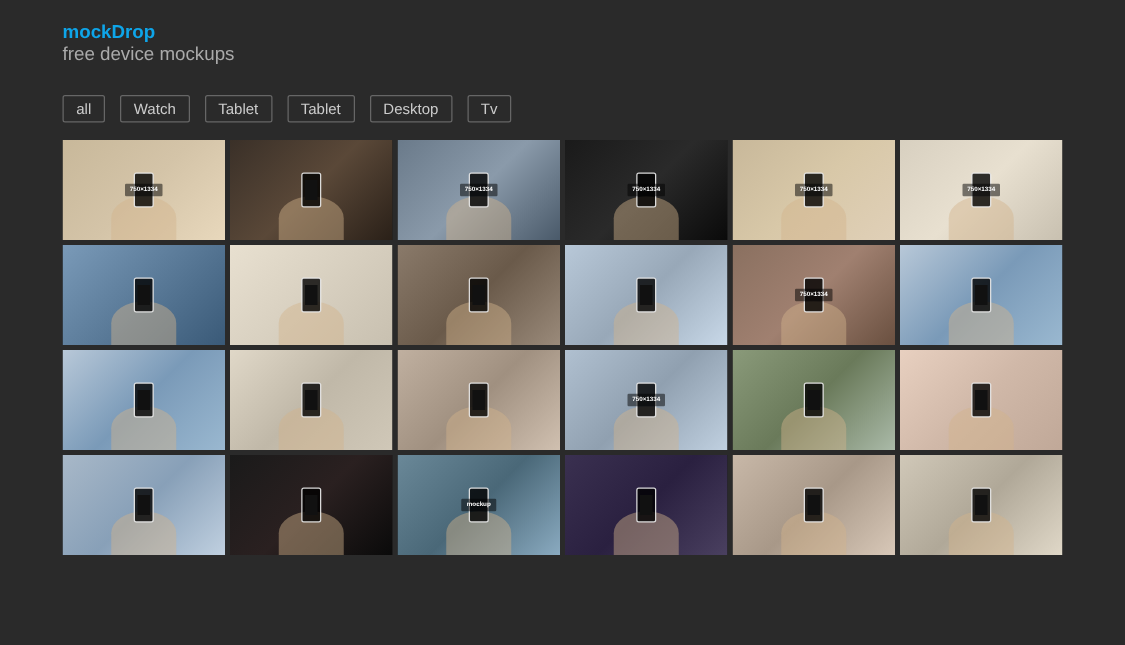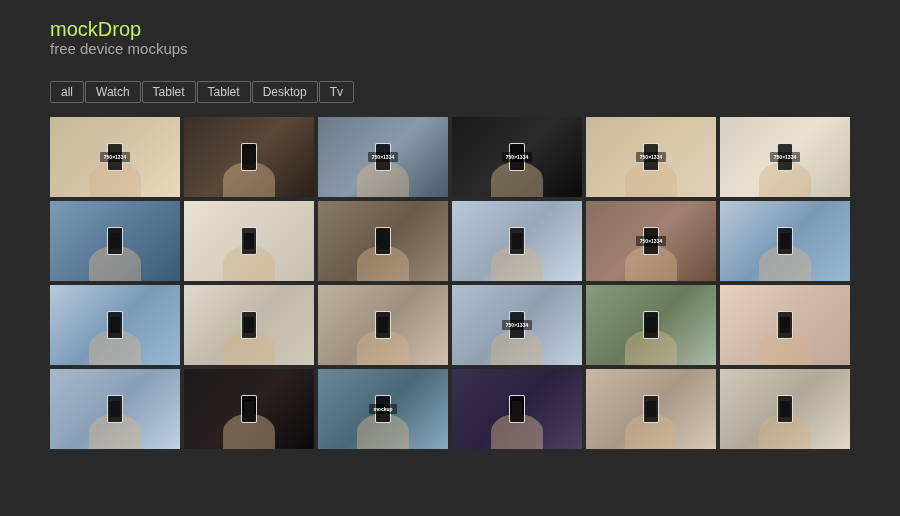--- a/index.html
+++ b/index.html
@@ -7,33 +7,33 @@
       background-color: #2a2a2a;
       font-family: Arial, Helvetica, sans-serif;
       color: #fff;
       min-height: 516px;
     }
     #header {
       padding: 18px 50px 14px 50px;
       background-color: #2a2a2a;
     }
     #logo-title {
-      font-size: 20px;
-      font-weight: normal;
-      color: #bef264;
+      font-size: 15px;
+      font-weight: bold;
+      color: #0ea5e9;
       line-height: 1.1;
     }
     #logo-subtitle {
       font-size: 15px;
       color: #aaa;
     }
     #filter-bar {
       padding: 10px 50px 14px 50px;
       display: flex;
-      gap: 1px;
+      gap: 12px;
       flex-wrap: wrap;
       align-items: flex-start;
     }
     .filter-btn {
       padding: 3px 10px;
       font-size: 12px;
       border: 1px solid #666;
       background: transparent;
       color: #ccc;
       cursor: pointer;

